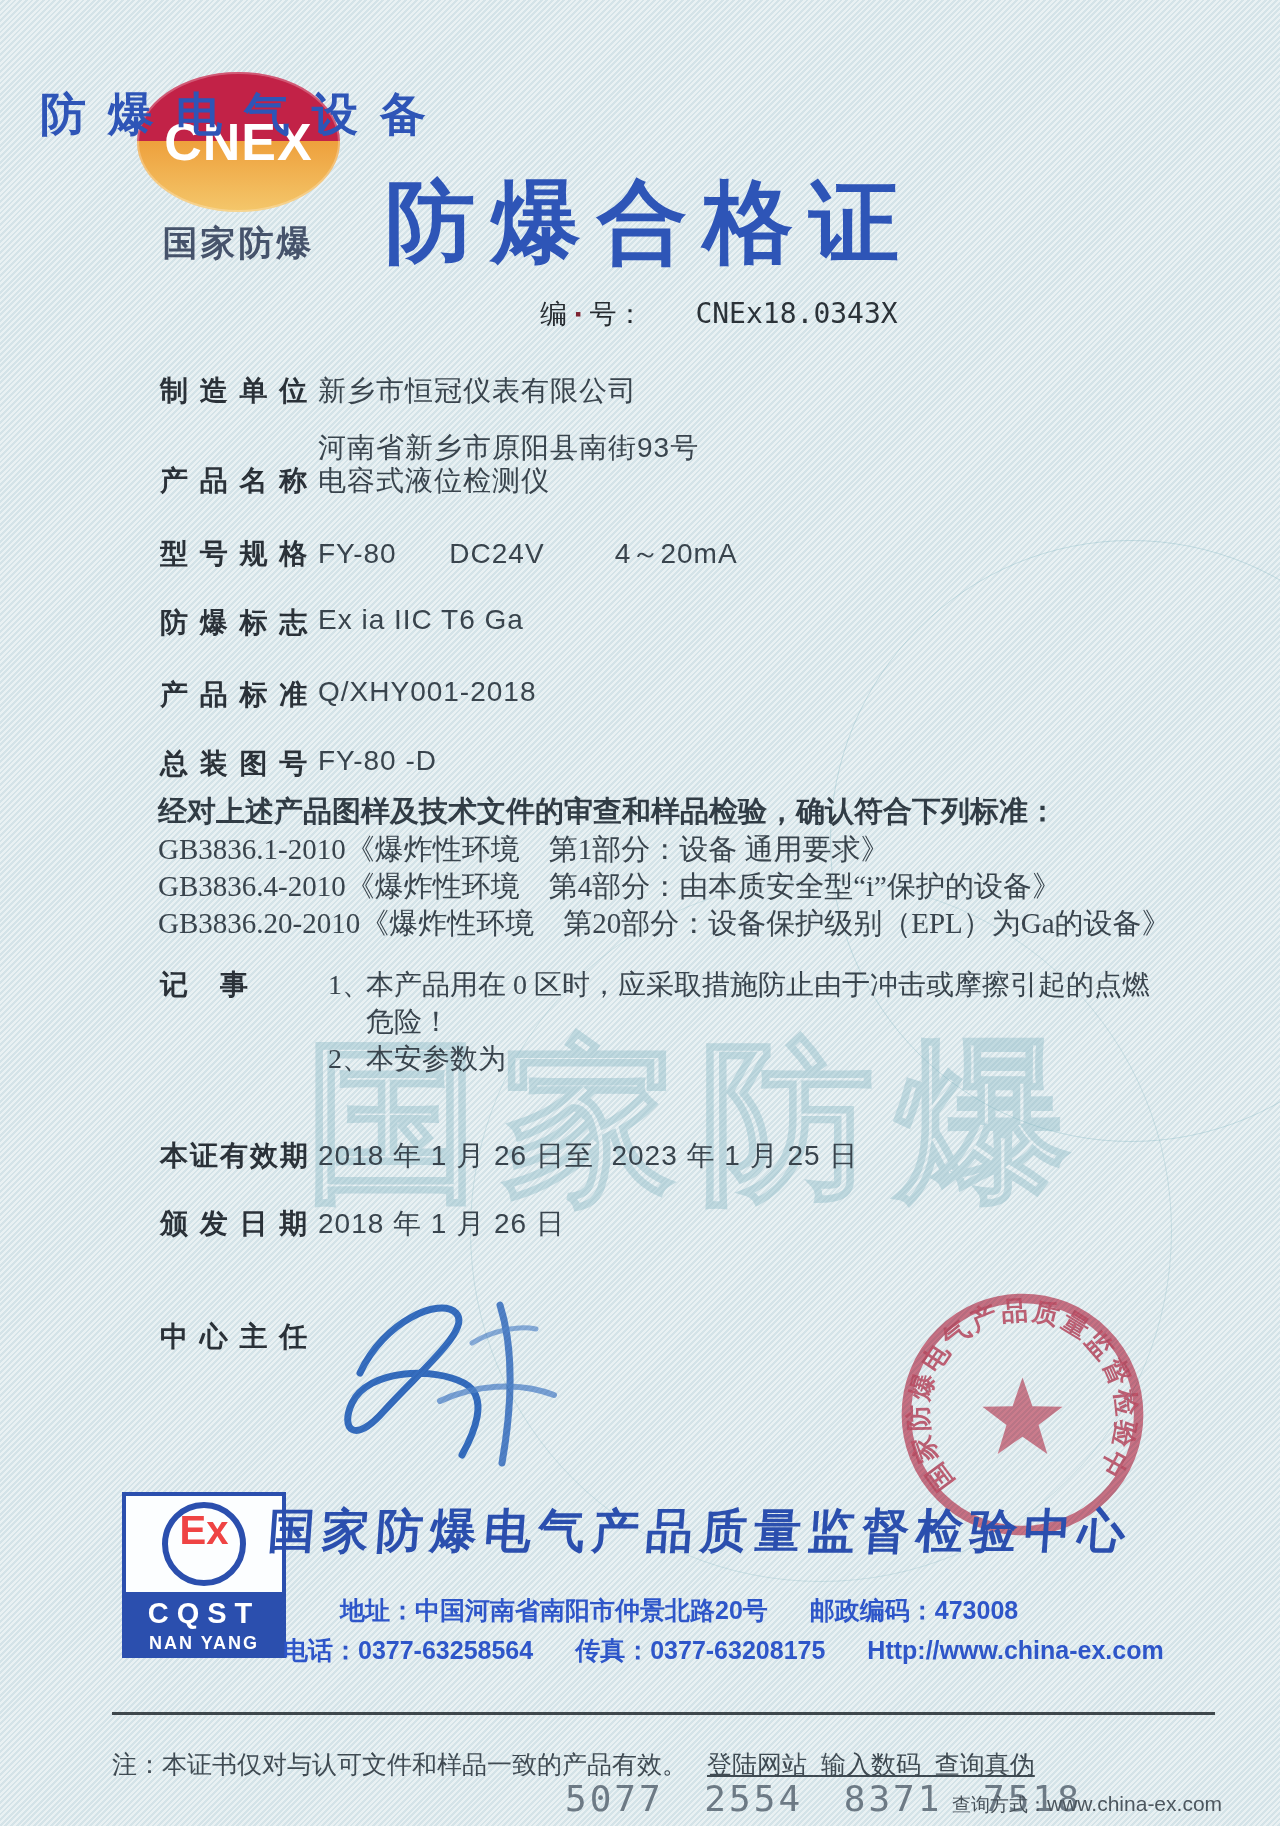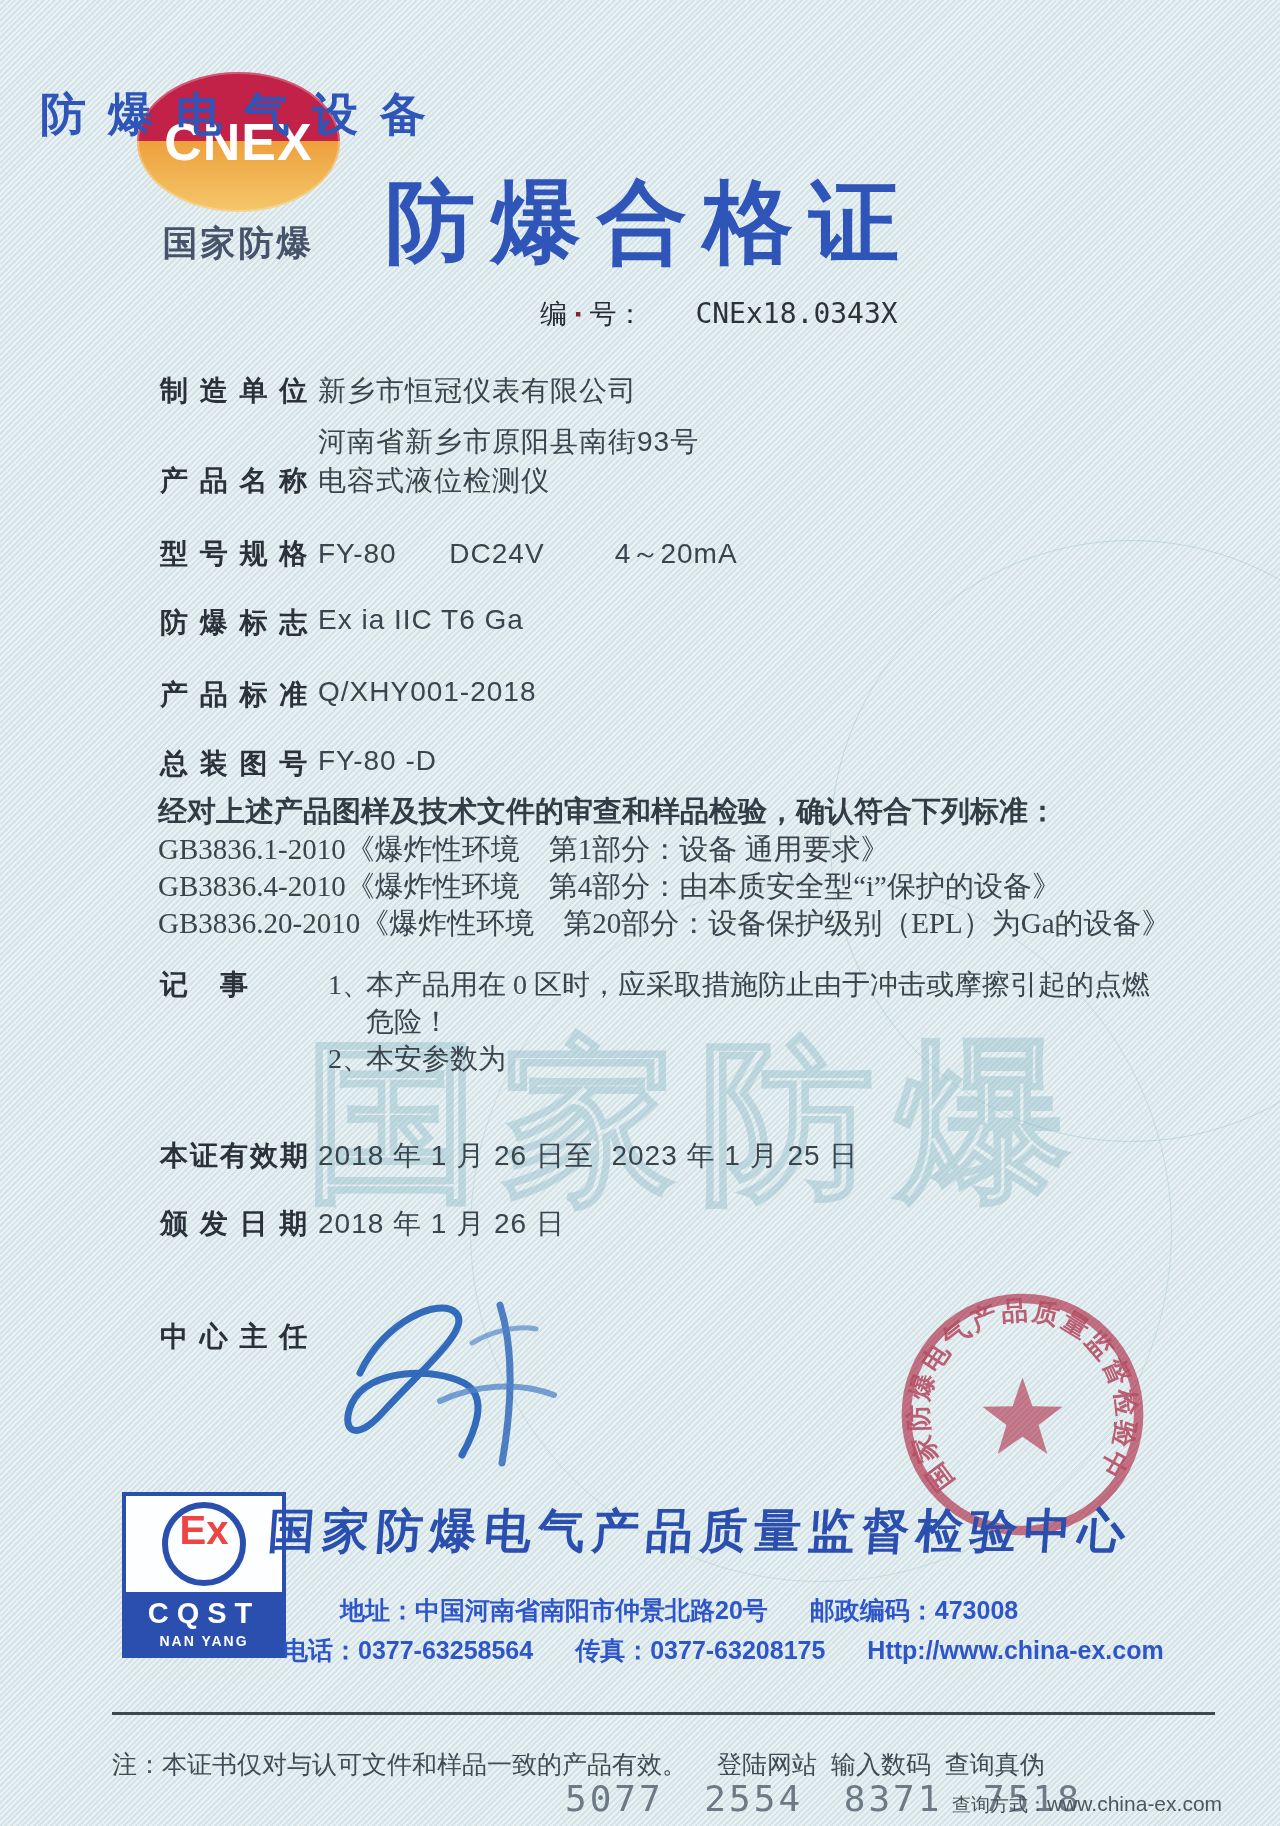--- a/index.html
+++ b/index.html
@@ -24,21 +24,21 @@
   .logo-caption{left:137px;top:220px;width:203px;text-align:center;font-size:35px;font-weight:700;color:#46536b;letter-spacing:3px;}
   .subtitle{left:40px;right:0;top:84px;text-align:left;font-size:46px;font-weight:700;color:#2e55b7;letter-spacing:22px;}
   .title{left:20px;right:0;top:162px;text-align:center;font-size:90px;font-weight:700;color:#2e55b7;letter-spacing:16px;}
   .certno{left:540px;top:296px;font-size:27px;color:#262b30;white-space:pre;}
   .certno .dot{color:#7d2230;font-size:18px;vertical-align:3px;padding:0 8px;}
   .certno-val{font-family:"DejaVu Sans Mono",monospace;font-size:28px;color:#2b3238;margin-left:52px;}
   
   .row{position:absolute;left:160px;display:flex;}
   .lbl{width:158px;flex-shrink:0;font-size:28px;font-weight:700;color:#2a3138;letter-spacing:2px;white-space:pre;}
   .val{font-family:Liberation Sans, sans-serif;font-size:28px;color:#39444d;letter-spacing:1px;white-space:pre;}
-  .val2{display:block;margin-top:13px;}
+  .val2{display:block;margin-top:19px;}
   .std{position:absolute;left:158px;font-family:"Liberation Serif",serif;font-size:29px;color:#39444d;white-space:nowrap;}
   .std.intro{font-weight:700;color:#313c45;}
   .rem-no{position:absolute;left:328px;font-family:"Liberation Serif",serif;font-size:28px;color:#39444d;}
   .rem-tx{position:absolute;left:366px;font-family:"Liberation Serif",serif;font-size:28px;color:#39444d;white-space:pre;}
   .rem-dt{position:absolute;left:380px;font-family:"Liberation Serif",serif;font-size:27px;color:#39444d;white-space:pre;}
   
   .watermark{
     left:305px;top:1005px;font-size:175px;font-weight:700;letter-spacing:22px;white-space:nowrap;
     color:transparent;-webkit-text-stroke:2px rgba(123,175,188,0.35);
   }
@@ -49,33 +49,33 @@
   .sig{left:322px;top:1283px;mix-blend-mode:multiply;}
   
   .badge{
     left:122px;top:1492px;width:156px;height:158px;border:4px solid #2b4fae;background:#fcfeff;
     display:flex;flex-direction:column;align-items:center;box-sizing:content-box;
   }
   .badge-circle{margin-top:6px;width:72px;height:72px;border:6px solid #2b4fae;border-radius:50%;
     display:flex;align-items:flex-start;justify-content:center;font-weight:700;font-size:40px;color:#ef4444;}
   .badge-bar{margin-top:6px;width:100%;flex:1;background:#2b4fae;color:#ffffff;text-align:center;font-weight:bold;}
   .badge-cqst{font-size:29px;letter-spacing:8px;margin-top:5px;}
-  .badge-city{font-size:14px;letter-spacing:2px;margin-top:3px;}
+  .badge-city{font-size:18px;letter-spacing:2px;margin-top:3px;}
   .org-name{
     left:268px;top:1500px;font-family:"Liberation Serif",serif;font-weight:700;font-size:47px;
     color:#2b4fae;letter-spacing:7px;white-space:nowrap;transform:skewX(-4deg);
   }
   .org-line{font-weight:700;color:#2e56c9;font-size:25px;white-space:pre;}
   .addr{left:340px;top:1594px;}
   .tel{left:283px;top:1634px;}
   .org-line .gap{display:inline-block;width:42px;}
   
   .rule{left:112px;top:1712px;width:1103px;height:3px;background:#3e474c;}
   .note{left:112px;top:1748px;font-size:25px;color:#3f4a52;white-space:pre;}
-  .note .hint{margin-left:30px;}
+  .note .hint{margin-left:20px;text-decoration:underline;}
   .code{left:565px;top:1778px;font-family:"DejaVu Sans Mono",monospace;font-size:36px;color:#6d7a85;letter-spacing:3px;word-spacing:16px;white-space:pre;}
   .query{left:952px;top:1792px;font-size:19px;color:#454f57;white-space:pre;}
   .query .url{font-size:21px;color:#4c565e;}
 </style>
 </head>
 <body>
 
 <div class="page">
 
   <div class="abs watermark">国家防爆</div>

